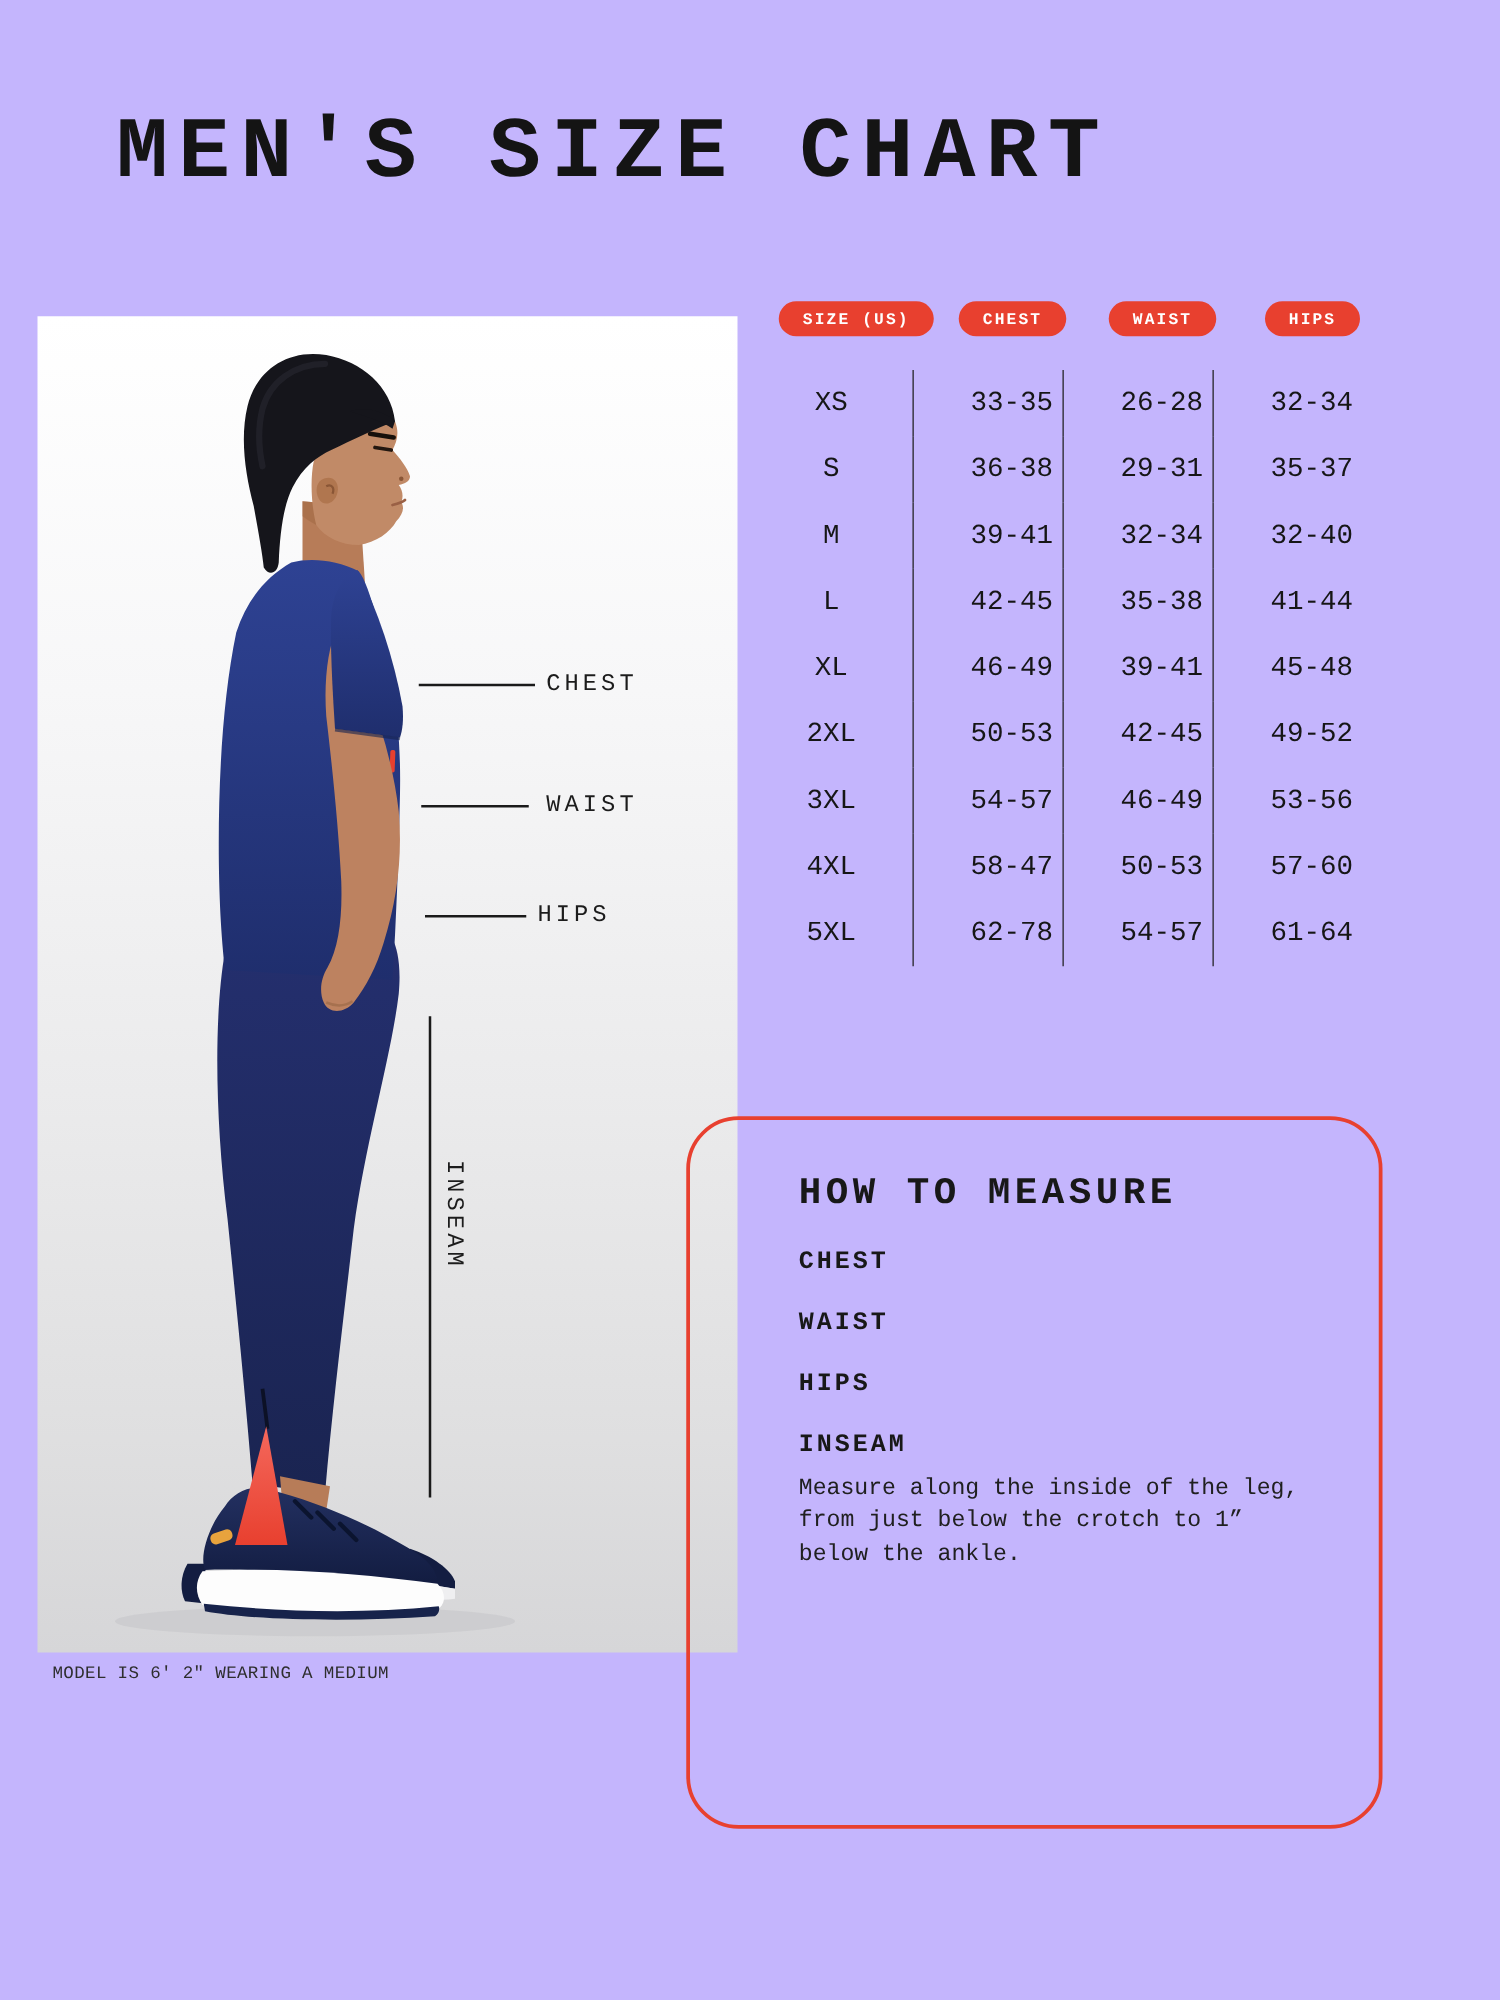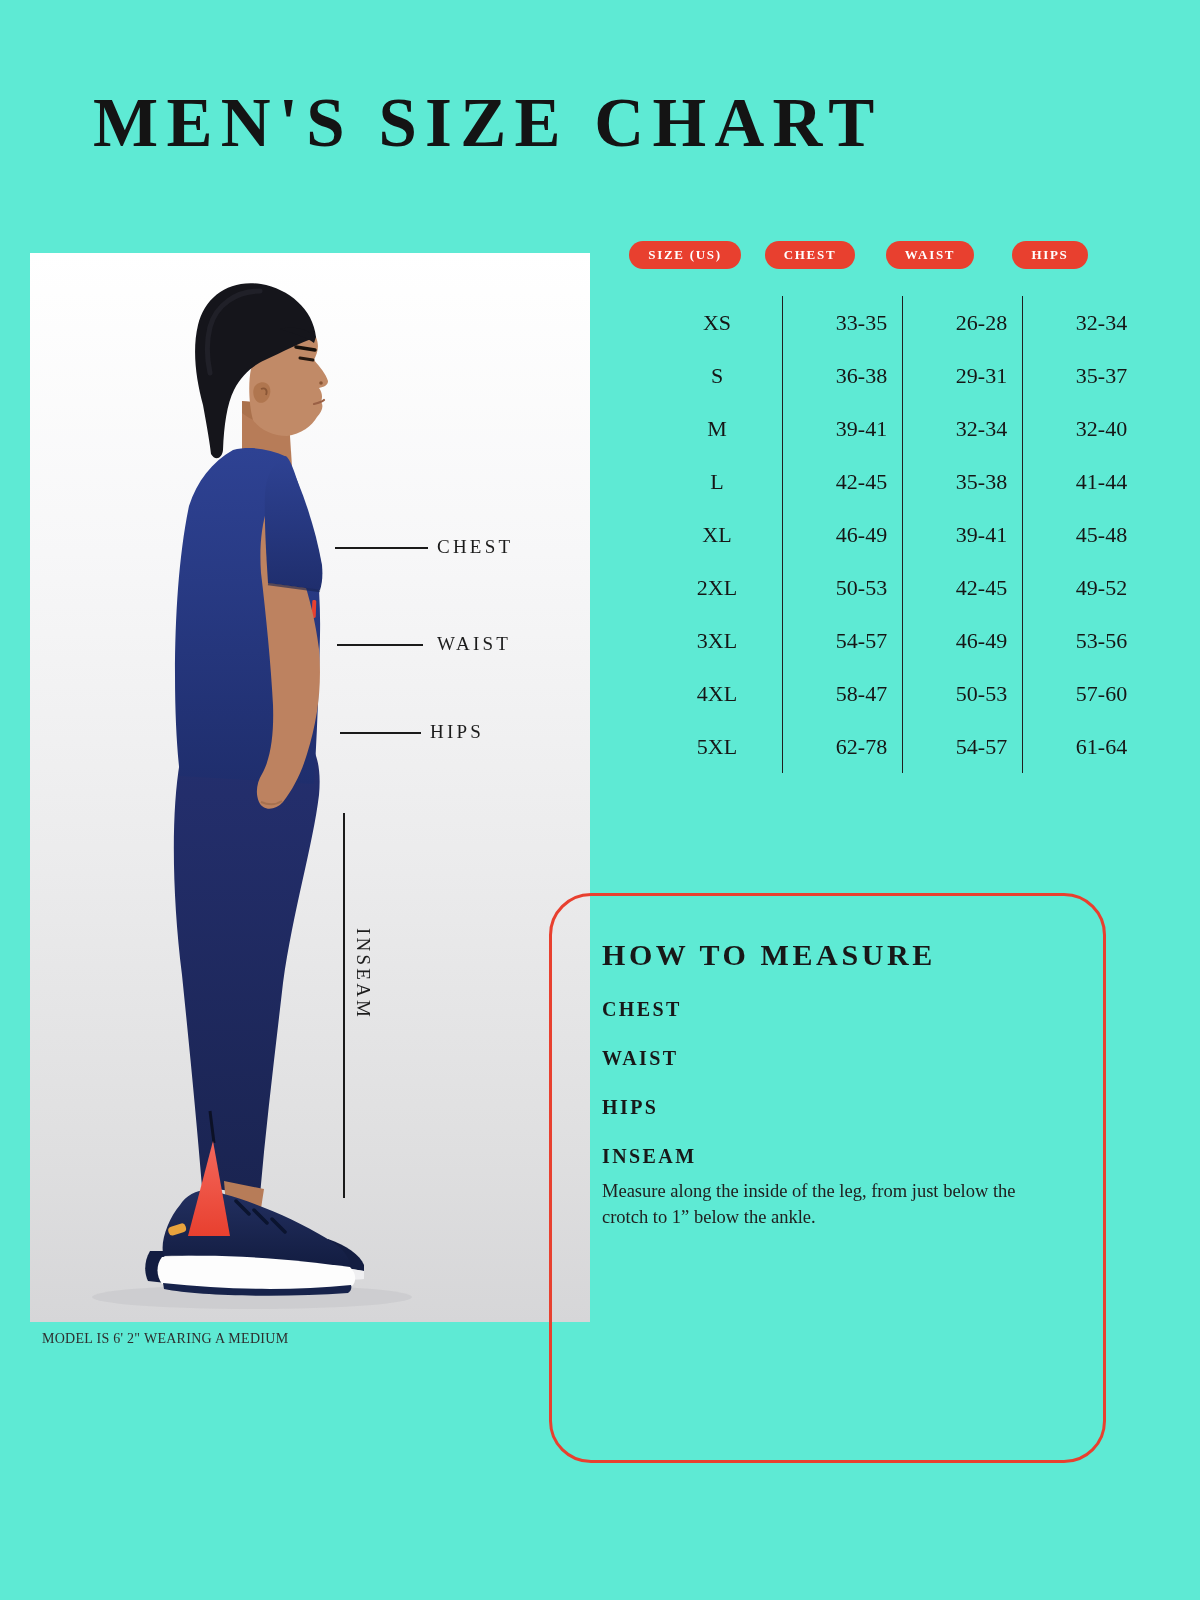--- a/index.html
+++ b/index.html
@@ -1,17 +1,17 @@
 <!DOCTYPE html>
 <html><head>
 <meta charset="utf-8">
 <style>
   html,body{margin:0;padding:0;background:#ffffff;}
-  #canvas{position:relative;width:1200px;height:1600px;background:#5eead4;overflow:hidden;
-          font-family:Liberation Serif, serif;color:#161616;}
+  #canvas{position:relative;width:1200px;height:1600px;background:#c4b5fd;overflow:hidden;
+          font-family:Liberation Mono, monospace;color:#161616;}
 
   
   .page-title{position:absolute;left:93px;top:84px;font-size:69px;font-weight:700;
               letter-spacing:.12em;color:#141414;white-space:nowrap;}
 
   
   .photo{position:absolute;left:30px;top:253px;width:560px;height:1069px;
          background:linear-gradient(180deg,#ffffff 0%,#f7f7f8 28%,#ebebec 58%,#dfdfe0 84%,#d6d6d8 100%);}
   .photo svg{position:absolute;left:0;top:0;}
 
@@ -27,28 +27,28 @@
   #inseam-label{left:352px;top:928px;writing-mode:vertical-rl;text-orientation:mixed;}
 
   .model-caption{position:absolute;left:42px;top:1331px;font-size:14px;letter-spacing:.02em;color:#2e2e2e;}
 
   
   .pill-row{position:absolute;left:620px;top:241px;width:490px;display:grid;
             grid-template-columns:130px 120px 120px 120px;justify-items:center;}
   .pill{height:28px;border-radius:14px;background:var(--accent,#e8402f);color:#ffffff;
         font-size:13px;font-weight:700;letter-spacing:.13em;display:flex;align-items:center;
         justify-content:center;padding:0 19px;white-space:nowrap;}
-  .tbody{position:absolute;left:652px;top:296px;width:490px;display:grid;
+  .tbody{position:absolute;left:600px;top:296px;width:490px;display:grid;
          grid-template-columns:130px 120px 120px 120px;grid-auto-rows:53px;}
   .cell{display:flex;align-items:center;justify-content:center;font-size:22px;color:#161616;}
   .cell.vline{border-left:1.5px solid #1f1f1f;padding-left:38px;}
 
   
   .howto{position:absolute;left:549px;top:893px;width:557px;height:570px;box-sizing:border-box;
-         border:3px solid var(--accent,#e8402f);border-radius:42px;background:transparent;}
+         border:3px solid var(--accent,#e8402f);border-radius:42px;background:transparent;padding-left:37px;}
   .howto-inner{padding:36px 44px 0 50px;}
   .howto-title{font-size:30px;font-weight:700;letter-spacing:.12em;color:#181818;margin:6px 0 10px;}
   .ht-head{font-size:20px;font-weight:700;letter-spacing:.12em;color:#181818;margin:26px 0 10px;}
   .ht-text{font-size:18.5px;line-height:1.42;color:#202020;max-width:448px;margin:0;}
 </style>
 </head>
 <body>
 
 <div id="canvas" style="--accent: #e8402f;">
 

